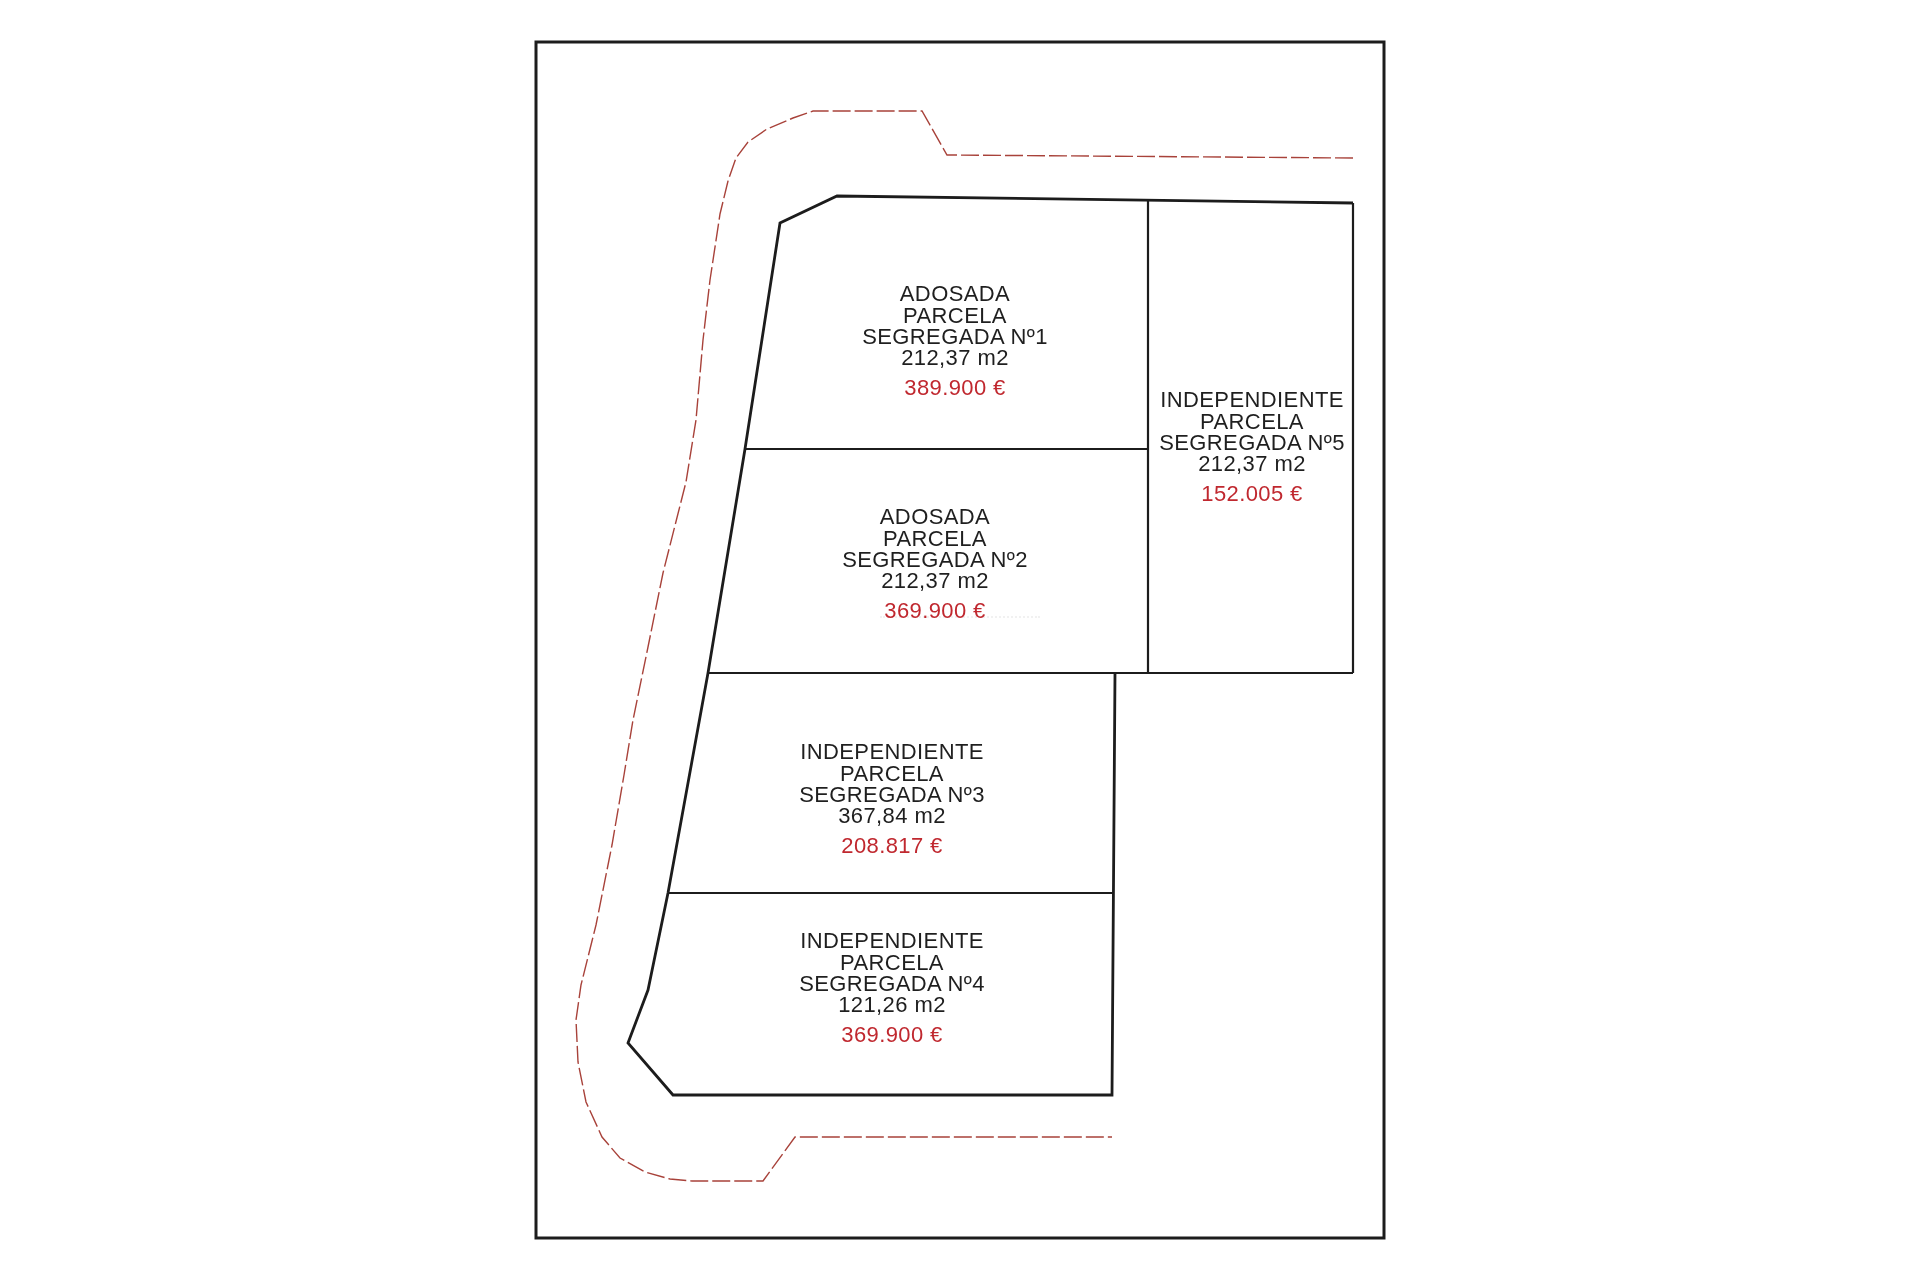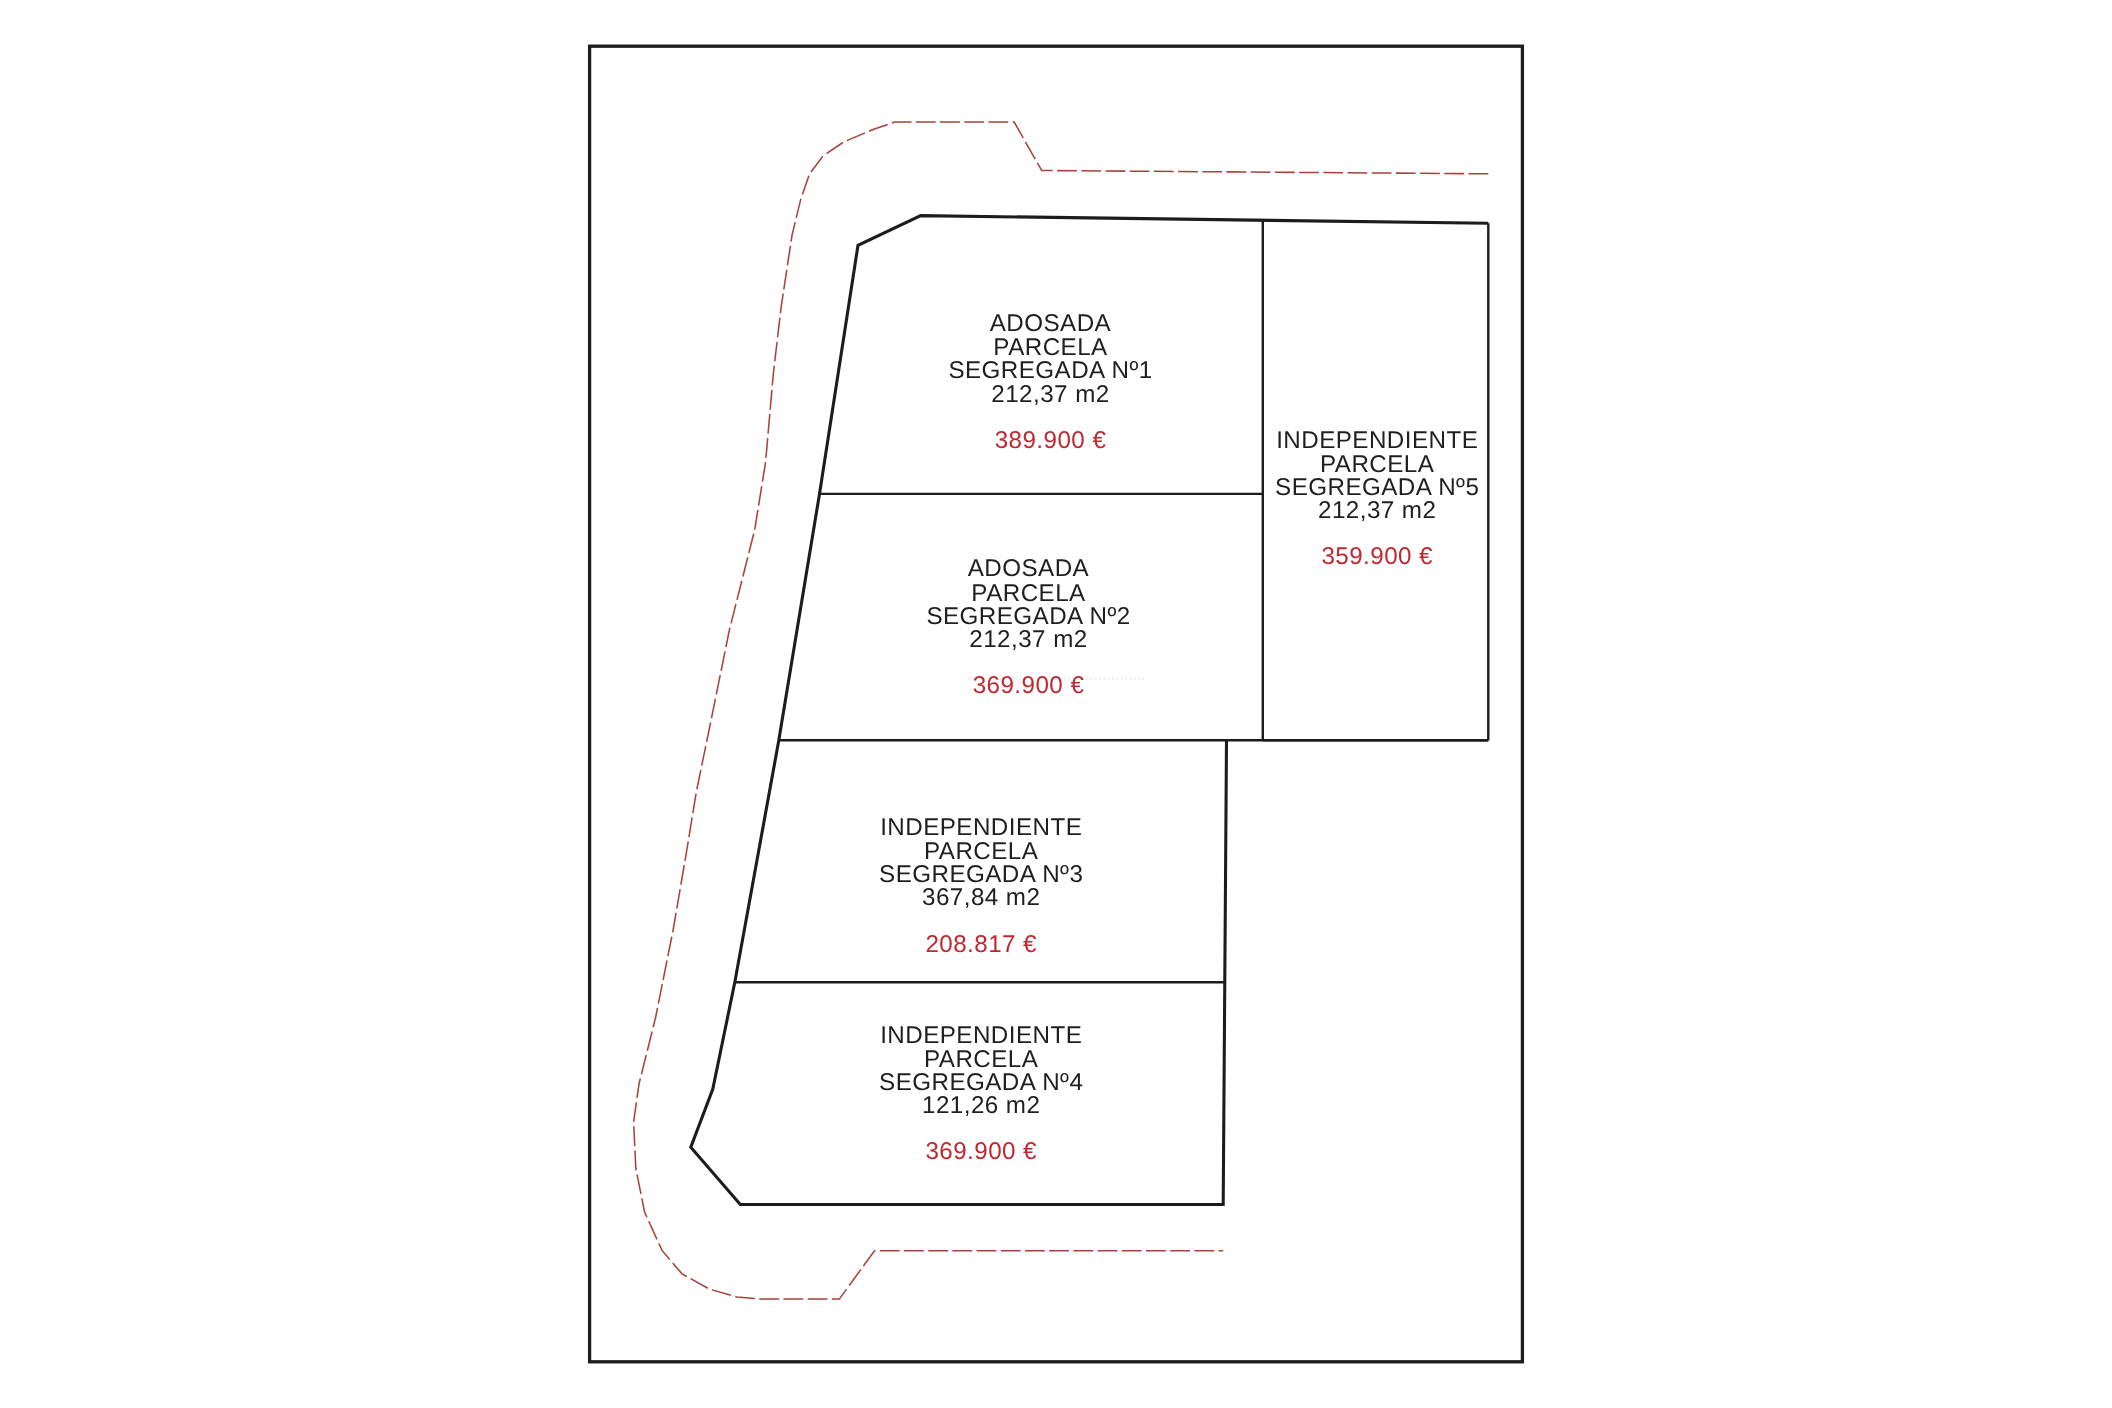--- a/index.html
+++ b/index.html
@@ -45,21 +45,21 @@
     margin-left: -160px; 
     text-align: center;
     font-size: 22px;
     line-height: 21px;
     letter-spacing: 0.4px;
     color: var(--text, #1f1f1f);
     white-space: nowrap;
   }
   .pl-type { margin-bottom: 1px; }
   .pl-price {
-    margin-top: 21px;
+    margin-top: 9px;
     color: var(--price-red, #c0282f);
   }
   .watermark {
     position: absolute;
     left: 960px;
     top: 612px;
     width: 320px;
     margin-left: -160px;
     text-align: center;
     pointer-events: none;
@@ -120,21 +120,21 @@
     <div class="pl-line">SEGREGADA Nº2</div>
     <div class="pl-line">212,37 m2</div>
     <div class="pl-price">369.900 €</div>
   </div>
 
   <div class="parcel-label" style="left:1252px; top:389px;">
     <div class="pl-type">INDEPENDIENTE</div>
     <div class="pl-line">PARCELA</div>
     <div class="pl-line">SEGREGADA Nº5</div>
     <div class="pl-line">212,37 m2</div>
-    <div class="pl-price">359.900 €</div>
+    <div class="pl-price">152.005 €</div>
   </div>
 
   <div class="parcel-label" style="left:892px; top:741px;">
     <div class="pl-type">INDEPENDIENTE</div>
     <div class="pl-line">PARCELA</div>
     <div class="pl-line">SEGREGADA Nº3</div>
     <div class="pl-line">367,84 m2</div>
     <div class="pl-price">208.817 €</div>
   </div>
 

